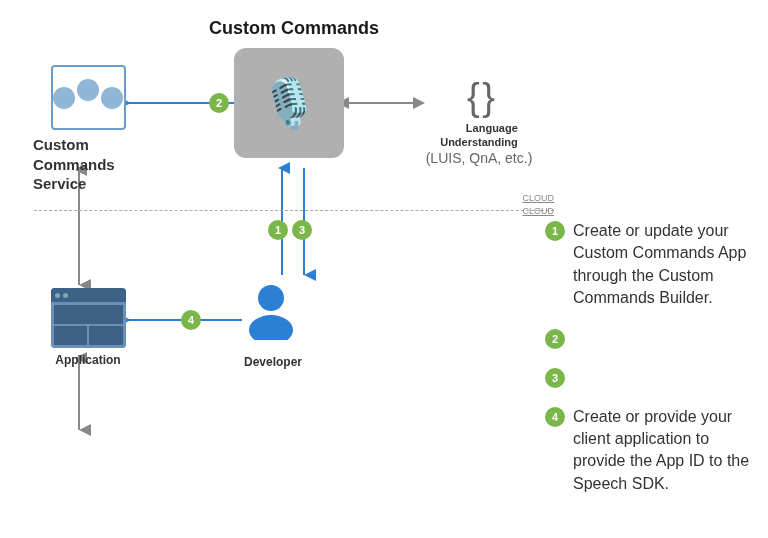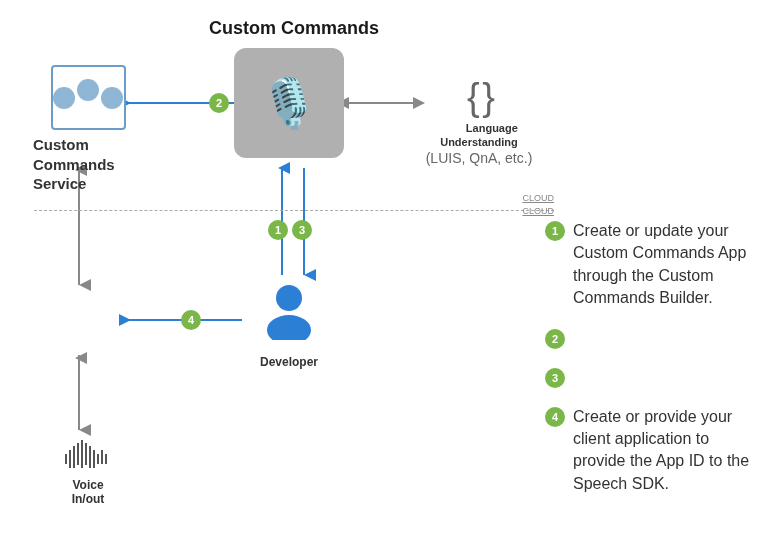--- a/index.html
+++ b/index.html
@@ -201,21 +201,21 @@
     }
 
     
     .dev-box {
       position: absolute;
       top: 280px;
       left: 220px;
       width: 90px;
       display: flex;
       flex-direction: column;
-      align-items: center;
+      align-items: flex-start;
     }
     .dev-icon {
       font-size: 50px;
       color: #2b7fd4;
     }
     .dev-label {
       font-size: 12px;
       font-weight: 600;
       color: #333;
       margin-top: 3px;
@@ -372,51 +372,45 @@
   <div class="mic-box">
     <span class="mic-icon">🎙️</span>
   </div>
 
   <div class="lu-box">
     <div class="lu-icon">{ }</div>
     <div class="lu-label">Language<br>Understanding</div>
     <div class="lu-sublabel">(LUIS, QnA, etc.)</div>
   </div>
 
+  <div class="app-box">
+    <div class="app-icon">
+      <div class="app-icon-topbar">
+        <div class="app-dot"></div>
+        <div class="app-dot"></div>
+      </div>
+      <div class="app-icon-grid">
+        <div class="app-tile wide"></div>
+        <div class="app-tile"></div>
+        <div class="app-tile"></div>
+      </div>
+    </div>
+    <div class="app-label">Application</div>
+  </div>
 
   <div class="dev-box">
     <div class="dev-icon">
       <svg width="55" height="60" viewBox="0 0 55 60">
         <circle cx="27" cy="18" r="13" fill="#2b7fd4"></circle>
         <ellipse cx="27" cy="50" rx="22" ry="15" fill="#2b7fd4"></ellipse>
       </svg>
     </div>
     <div class="dev-label">Developer</div>
   </div>
 
-  <div class="voice-box">
-    <div class="voice-icon">
-      <svg width="50" height="28" viewBox="0 0 50 28">
-        <g fill="#555">
-          <rect x="2" y="14" width="2" height="10"></rect>
-          <rect x="6" y="10" width="2" height="18"></rect>
-          <rect x="10" y="6" width="2" height="22"></rect>
-          <rect x="14" y="3" width="2" height="22"></rect>
-          <rect x="18" y="0" width="2" height="28"></rect>
-          <rect x="22" y="3" width="2" height="22"></rect>
-          <rect x="26" y="6" width="2" height="22"></rect>
-          <rect x="30" y="10" width="2" height="18"></rect>
-          <rect x="34" y="14" width="2" height="10"></rect>
-          <rect x="38" y="10" width="2" height="14"></rect>
-          <rect x="42" y="14" width="2" height="10"></rect>
-        </g>
-      </svg>
-    </div>
-    <div class="voice-label">Voice<br>In/out</div>
-  </div>
 
   <div class="badge" style="left:244px; top:220px;">1</div>
 
   <div class="badge" style="left:185px; top:93px;">2</div>
 
   <div class="badge" style="left:268px; top:220px;">3</div>
 
   <div class="badge" style="left:157px; top:310px;">4</div>
 
 </div>

